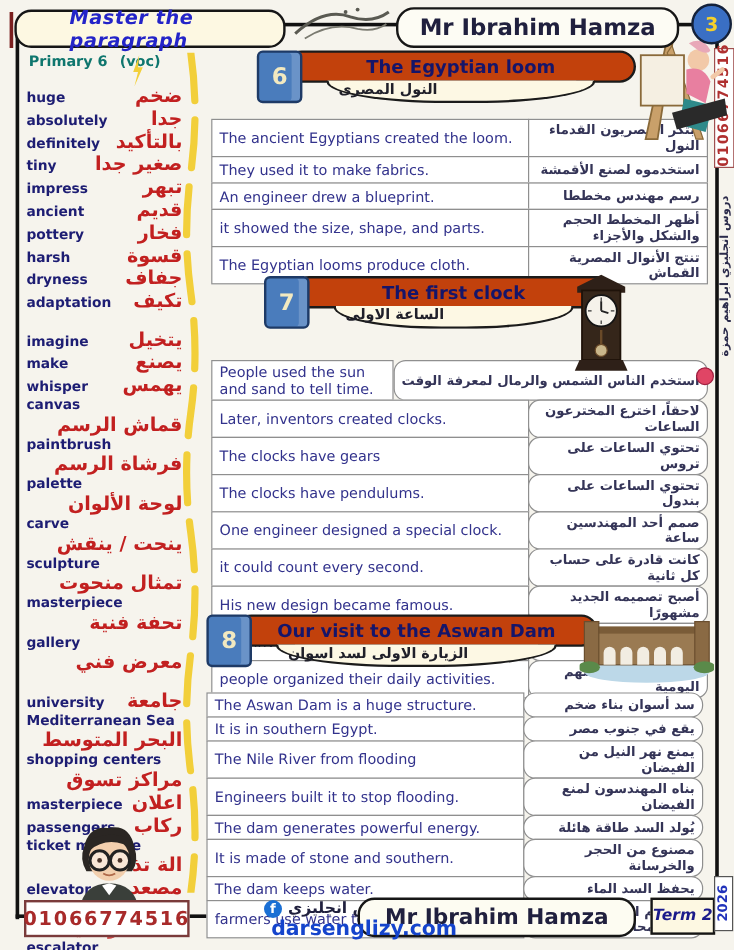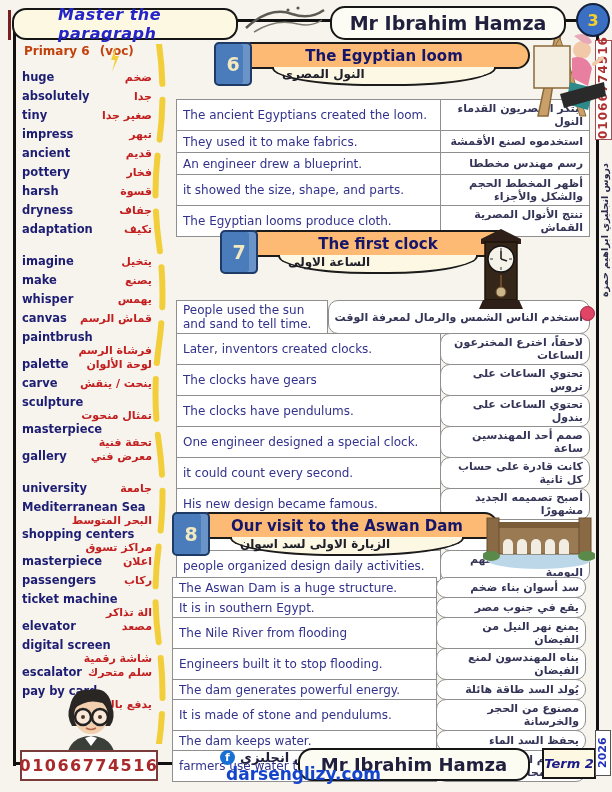--- a/index.html
+++ b/index.html
@@ -20,36 +20,36 @@
   .name-box span{color:#20203e;font-size:19px;font-weight:600;}
   .page-circle{left:576px;top:3px;width:30px;height:30px;border-radius:50%;background:#3a6fc4;border:2px solid #14213a;display:flex;align-items:center;justify-content:center;color:#f5d02a;font-weight:bold;font-size:16px;z-index:4;}
 
   
   .vphone{right:0px;top:40px;width:15px;height:98px;border:1px solid #a05050;background:#fff;writing-mode:vertical-rl;transform:rotate(180deg);color:#b03030;font-weight:bold;font-size:12px;letter-spacing:1px;text-align:center;line-height:15px;}
   .vchannel{right:1px;top:150px;height:160px;writing-mode:vertical-rl;transform:rotate(180deg);color:#2a2a4a;font-weight:bold;font-size:9.5px;text-align:center;line-height:13px;}
   .play-dot{left:580px;top:306px;width:13px;height:13px;border-radius:50%;background:#e04565;border:1px solid #a02040;z-index:5;}
   .vyear{right:1px;top:730px;width:14px;height:44px;border:1px solid #555;background:#fff;writing-mode:vertical-rl;transform:rotate(180deg);color:#2233bb;font-weight:bold;font-size:11px;text-align:center;line-height:14px;z-index:6;}
 
   
-  .grade-row{left:24px;top:44px;width:130px;display:flex;gap:10px;color:#c2410c;font-weight:bold;font-size:12px;}
+  .grade-row{left:24px;top:44px;width:130px;display:flex;gap:10px;color:#0f766e;font-weight:bold;font-size:12px;}
   .vocab-wrap{left:22px;top:70px;width:130px;}
   .vgroup{margin-bottom:13px;}
   .vrow{display:flex;flex-wrap:wrap;align-items:baseline;min-height:19px;}
   .ven{color:#1d1d73;font-weight:bold;font-size:11.5px;margin-right:auto;}
-  .var{color:#c22020;font-size:11px;font-weight:bold;direction:rtl;margin-left:auto;}
+  .var{color:#c22020;font-size:16px;font-weight:bold;direction:rtl;margin-left:auto;}
 
   
   .ribbon{left:148px;top:44px;z-index:1;}
   .ribbon-footer{left:196px;top:726px;z-index:1;}
 
   
   .shead{display:flex;align-items:flex-start;z-index:2;}
   .flag{width:34px;height:40px;background:#4a7cbc;border:2px solid #1e3a66;border-radius:5px;color:#f2e9c0;font-weight:bold;font-size:19px;display:flex;align-items:center;justify-content:center;margin-right:-14px;z-index:3;box-shadow:inset -7px 0 0 rgba(255,255,255,.18);}
   .bubble{flex:1;z-index:2;}
-  .bubble-en{background:#fdba74;border:2px solid #1b1b1b;border-radius:16px;padding:3px 24px 2px;font-weight:bold;font-size:15px;color:#15156a;text-align:center;white-space:nowrap;}
+  .bubble-en{background:#c2410c;border:2px solid #1b1b1b;border-radius:16px;padding:3px 24px 2px;font-weight:bold;font-size:15px;color:#15156a;text-align:center;white-space:nowrap;}
   .bubble-ar{background:#fdf8e4;border:2px solid #1b1b1b;border-top:none;border-radius:0 0 45% 45% / 0 0 95% 95%;margin:-2px 34px 0;padding:0 8px 3px;font-size:12px;color:#20202a;text-align:left;font-weight:bold;direction:rtl;}
 
   
   .ttable{z-index:2;}
   .trow{display:flex;}
   .tcell{border:1px solid #8f8f8f;background:#fff;padding:2px 6px;display:flex;align-items:center;margin-top:-1px;box-sizing:border-box;}
   .tcell.en{flex:1;color:#32328c;font-size:12px;margin-left:0;min-height:23px;}
   .tcell.ar{width:150px;color:#343457;font-size:11px;font-weight:600;direction:rtl;margin-left:-1px;min-height:23px;}
   .t7 .tcell.en,.t8 .tcell.en{min-height:21px;}
   .t7 .tcell.ar,.t8 .tcell.ar{min-height:21px;border-radius:10px;}
@@ -104,20 +104,24 @@
 </svg>
 <div class="abs vocab-wrap">
     <div class="vgroup">
       <div class="vrow">
         <span class="ven">huge</span>
         <span class="var">ضخم</span>
       </div>
       <div class="vrow">
         <span class="ven">absolutely</span>
         <span class="var">جدا</span>
+      </div>
+      <div class="vrow">
+        <span class="ven">definitely</span>
+        <span class="var">بالتأكيد</span>
       </div>
       <div class="vrow">
         <span class="ven">tiny</span>
         <span class="var">صغير جدا</span>
       </div>
       <div class="vrow">
         <span class="ven">impress</span>
         <span class="var">تبهر</span>
       </div>
       <div class="vrow">
@@ -310,21 +314,21 @@
     </div>
     <div class="trow">
       <div class="tcell en">His new design became famous.</div>
       <div class="tcell ar">أصبح تصميمه الجديد مشهورًا</div>
     </div>
     <div class="trow">
       <div class="tcell en">This invention changed how people lived.</div>
       <div class="tcell ar">غير هذا طريقة عيش الناس</div>
     </div>
     <div class="trow">
-      <div class="tcell en">people organized design daily activities.</div>
+      <div class="tcell en">people organized their daily activities.</div>
       <div class="tcell ar">نظم الناس أنشطتهم اليومية</div>
     </div>
   </div>
 
 <svg class="abs img-box" style="left:477px;top:227px;" width="48" height="84" viewBox="0 0 48 84">
   <path d="M4 12 L24 2 L44 12 L44 17 L4 17 Z" fill="#2e2018"></path>
   <rect x="8" y="15" width="32" height="58" fill="#35261a" stroke="#1e1209" stroke-width="1.5"></rect>
   <circle cx="24" cy="32" r="13" fill="#f5f2ea" stroke="#141414" stroke-width="1.5"></circle>
   <g stroke="#333" stroke-width="1">
     <line x1="24" y1="21" x2="24" y2="24"></line>
@@ -361,21 +365,21 @@
     </div>
     <div class="trow">
       <div class="tcell en">Engineers built it to stop flooding.</div>
       <div class="tcell ar">بناه المهندسون لمنع الفيضان</div>
     </div>
     <div class="trow">
       <div class="tcell en">The dam generates powerful energy.</div>
       <div class="tcell ar">يُولد السد طاقة هائلة</div>
     </div>
     <div class="trow">
-      <div class="tcell en">It is made of stone and pendulums.</div>
+      <div class="tcell en">It is made of stone and southern.</div>
       <div class="tcell ar">مصنوع من الحجر والخرسانة</div>
     </div>
     <div class="trow">
       <div class="tcell en">The dam keeps water.</div>
       <div class="tcell ar">يحفظ السد الماء</div>
     </div>
     <div class="trow">
       <div class="tcell en">farmers use water to grow crops.</div>
       <div class="tcell ar">يستخدم الفلاحون الماء لري المحاصيل</div>
     </div>

